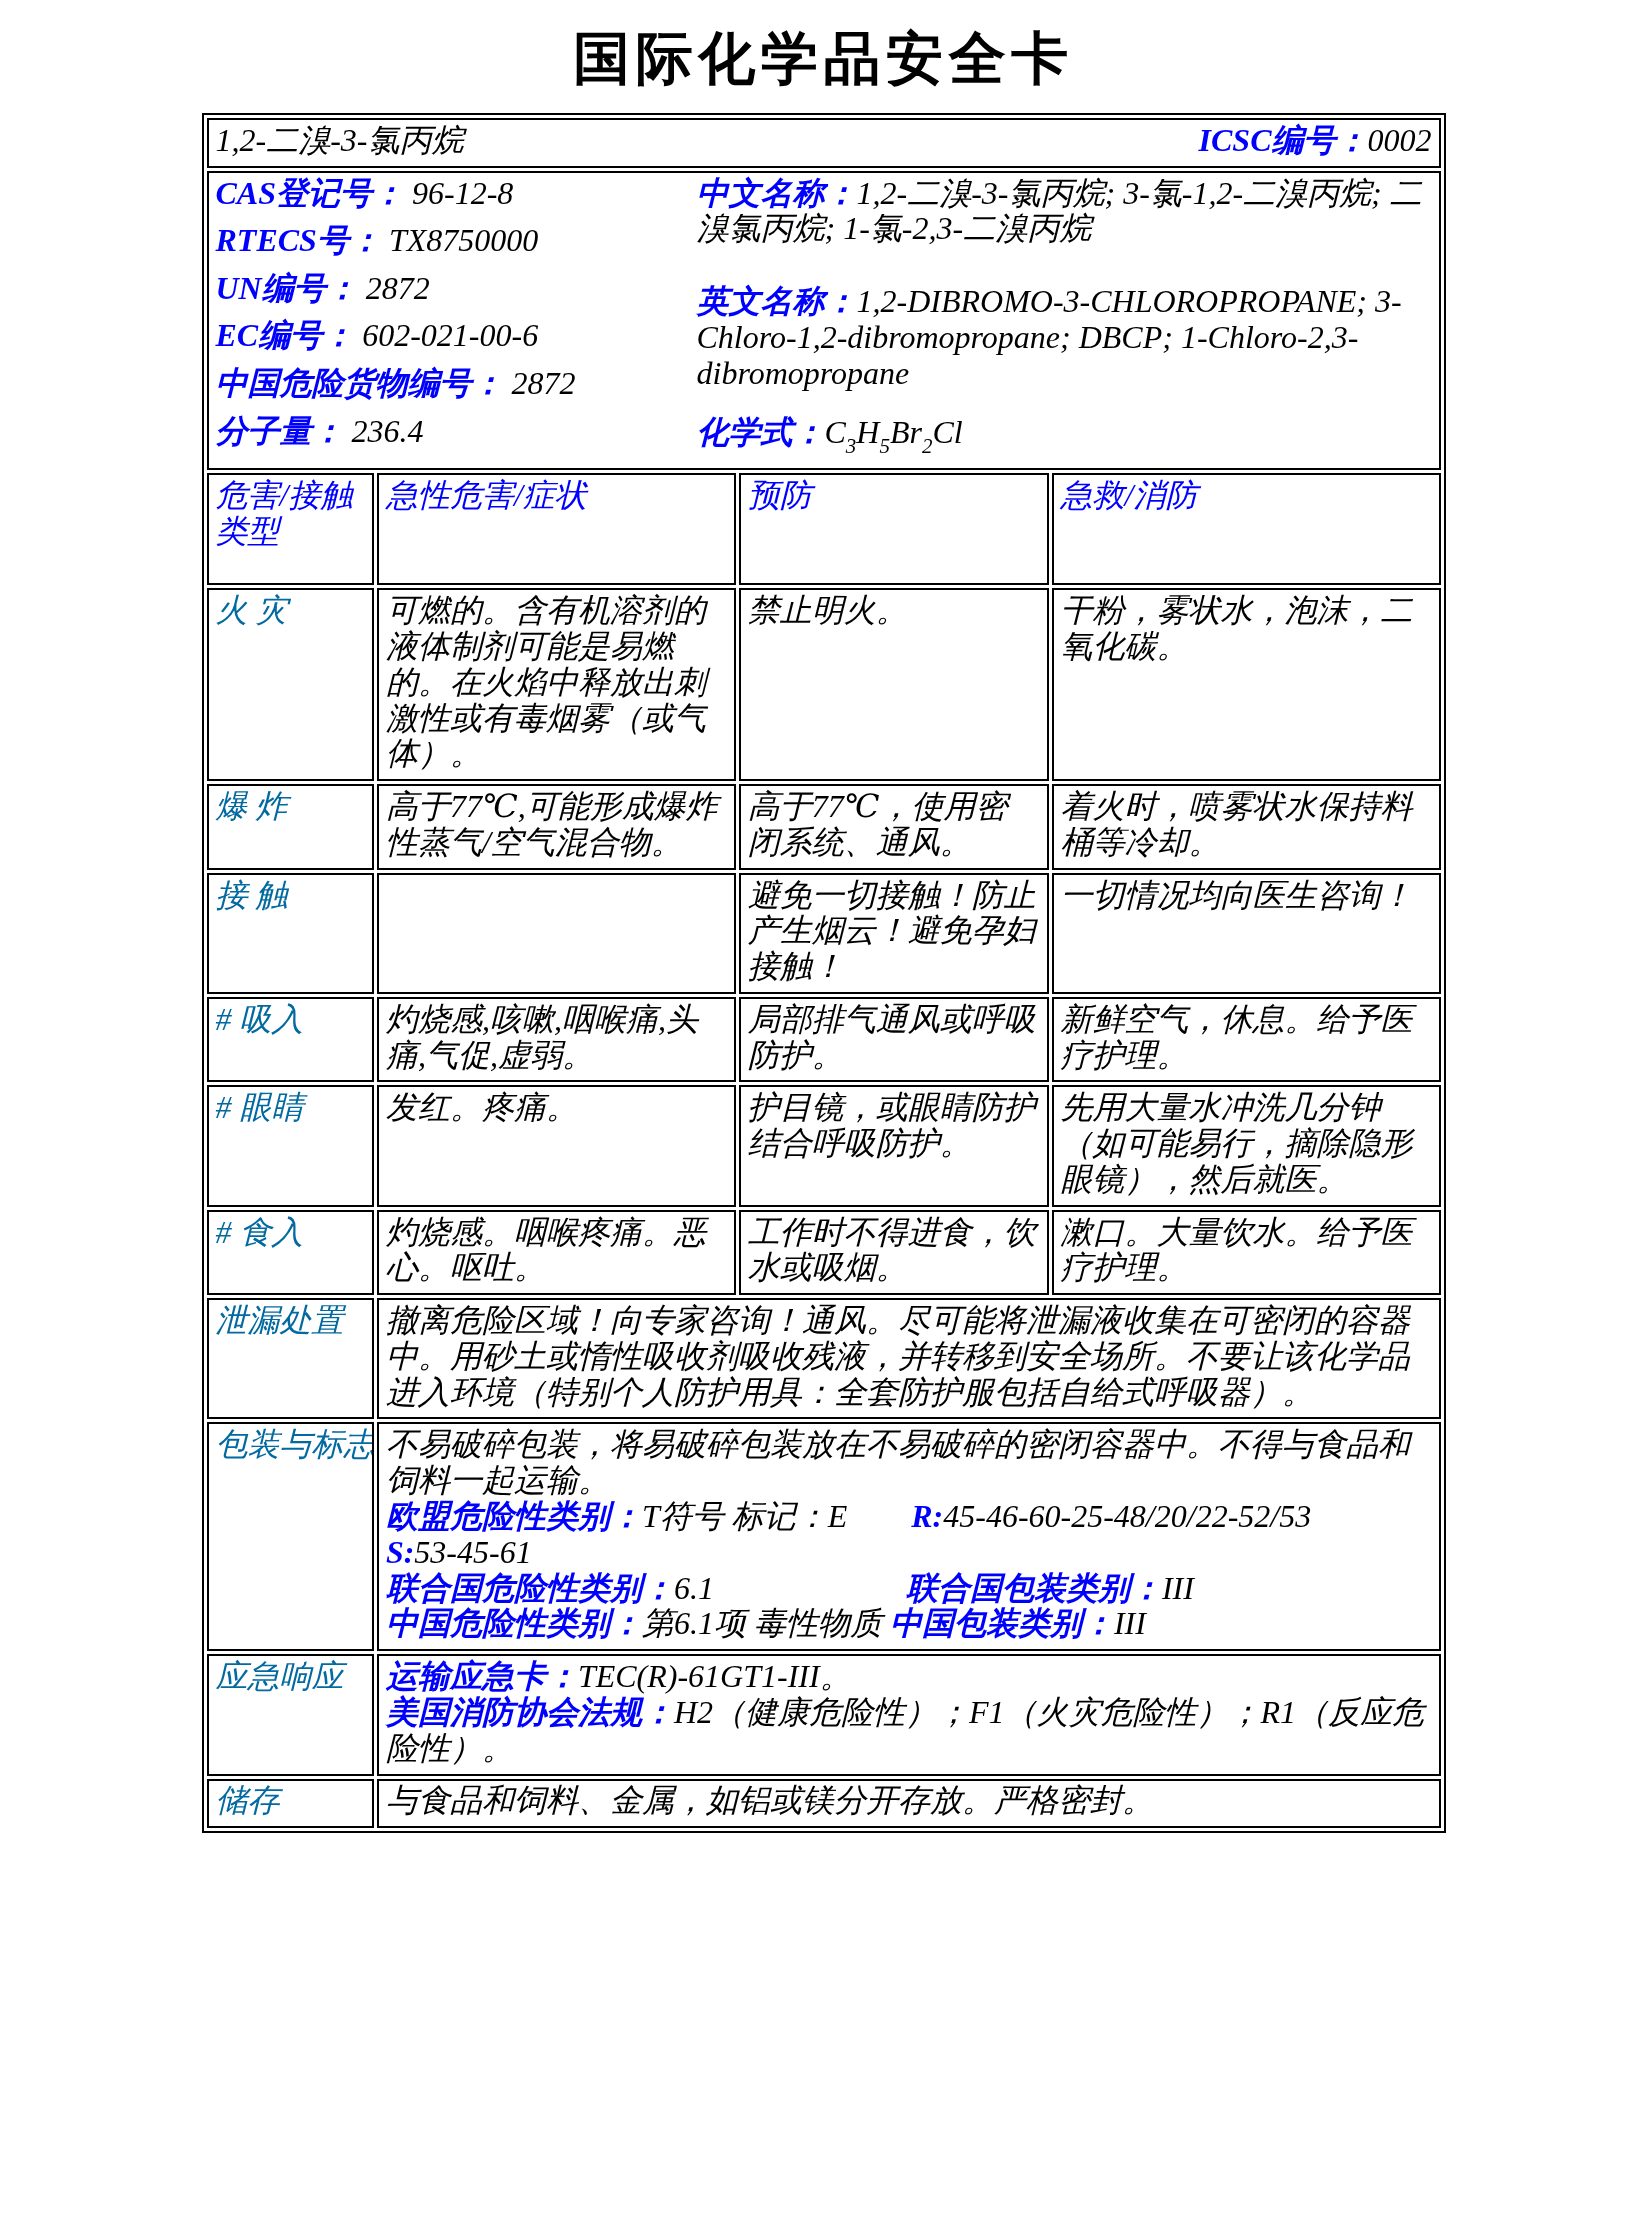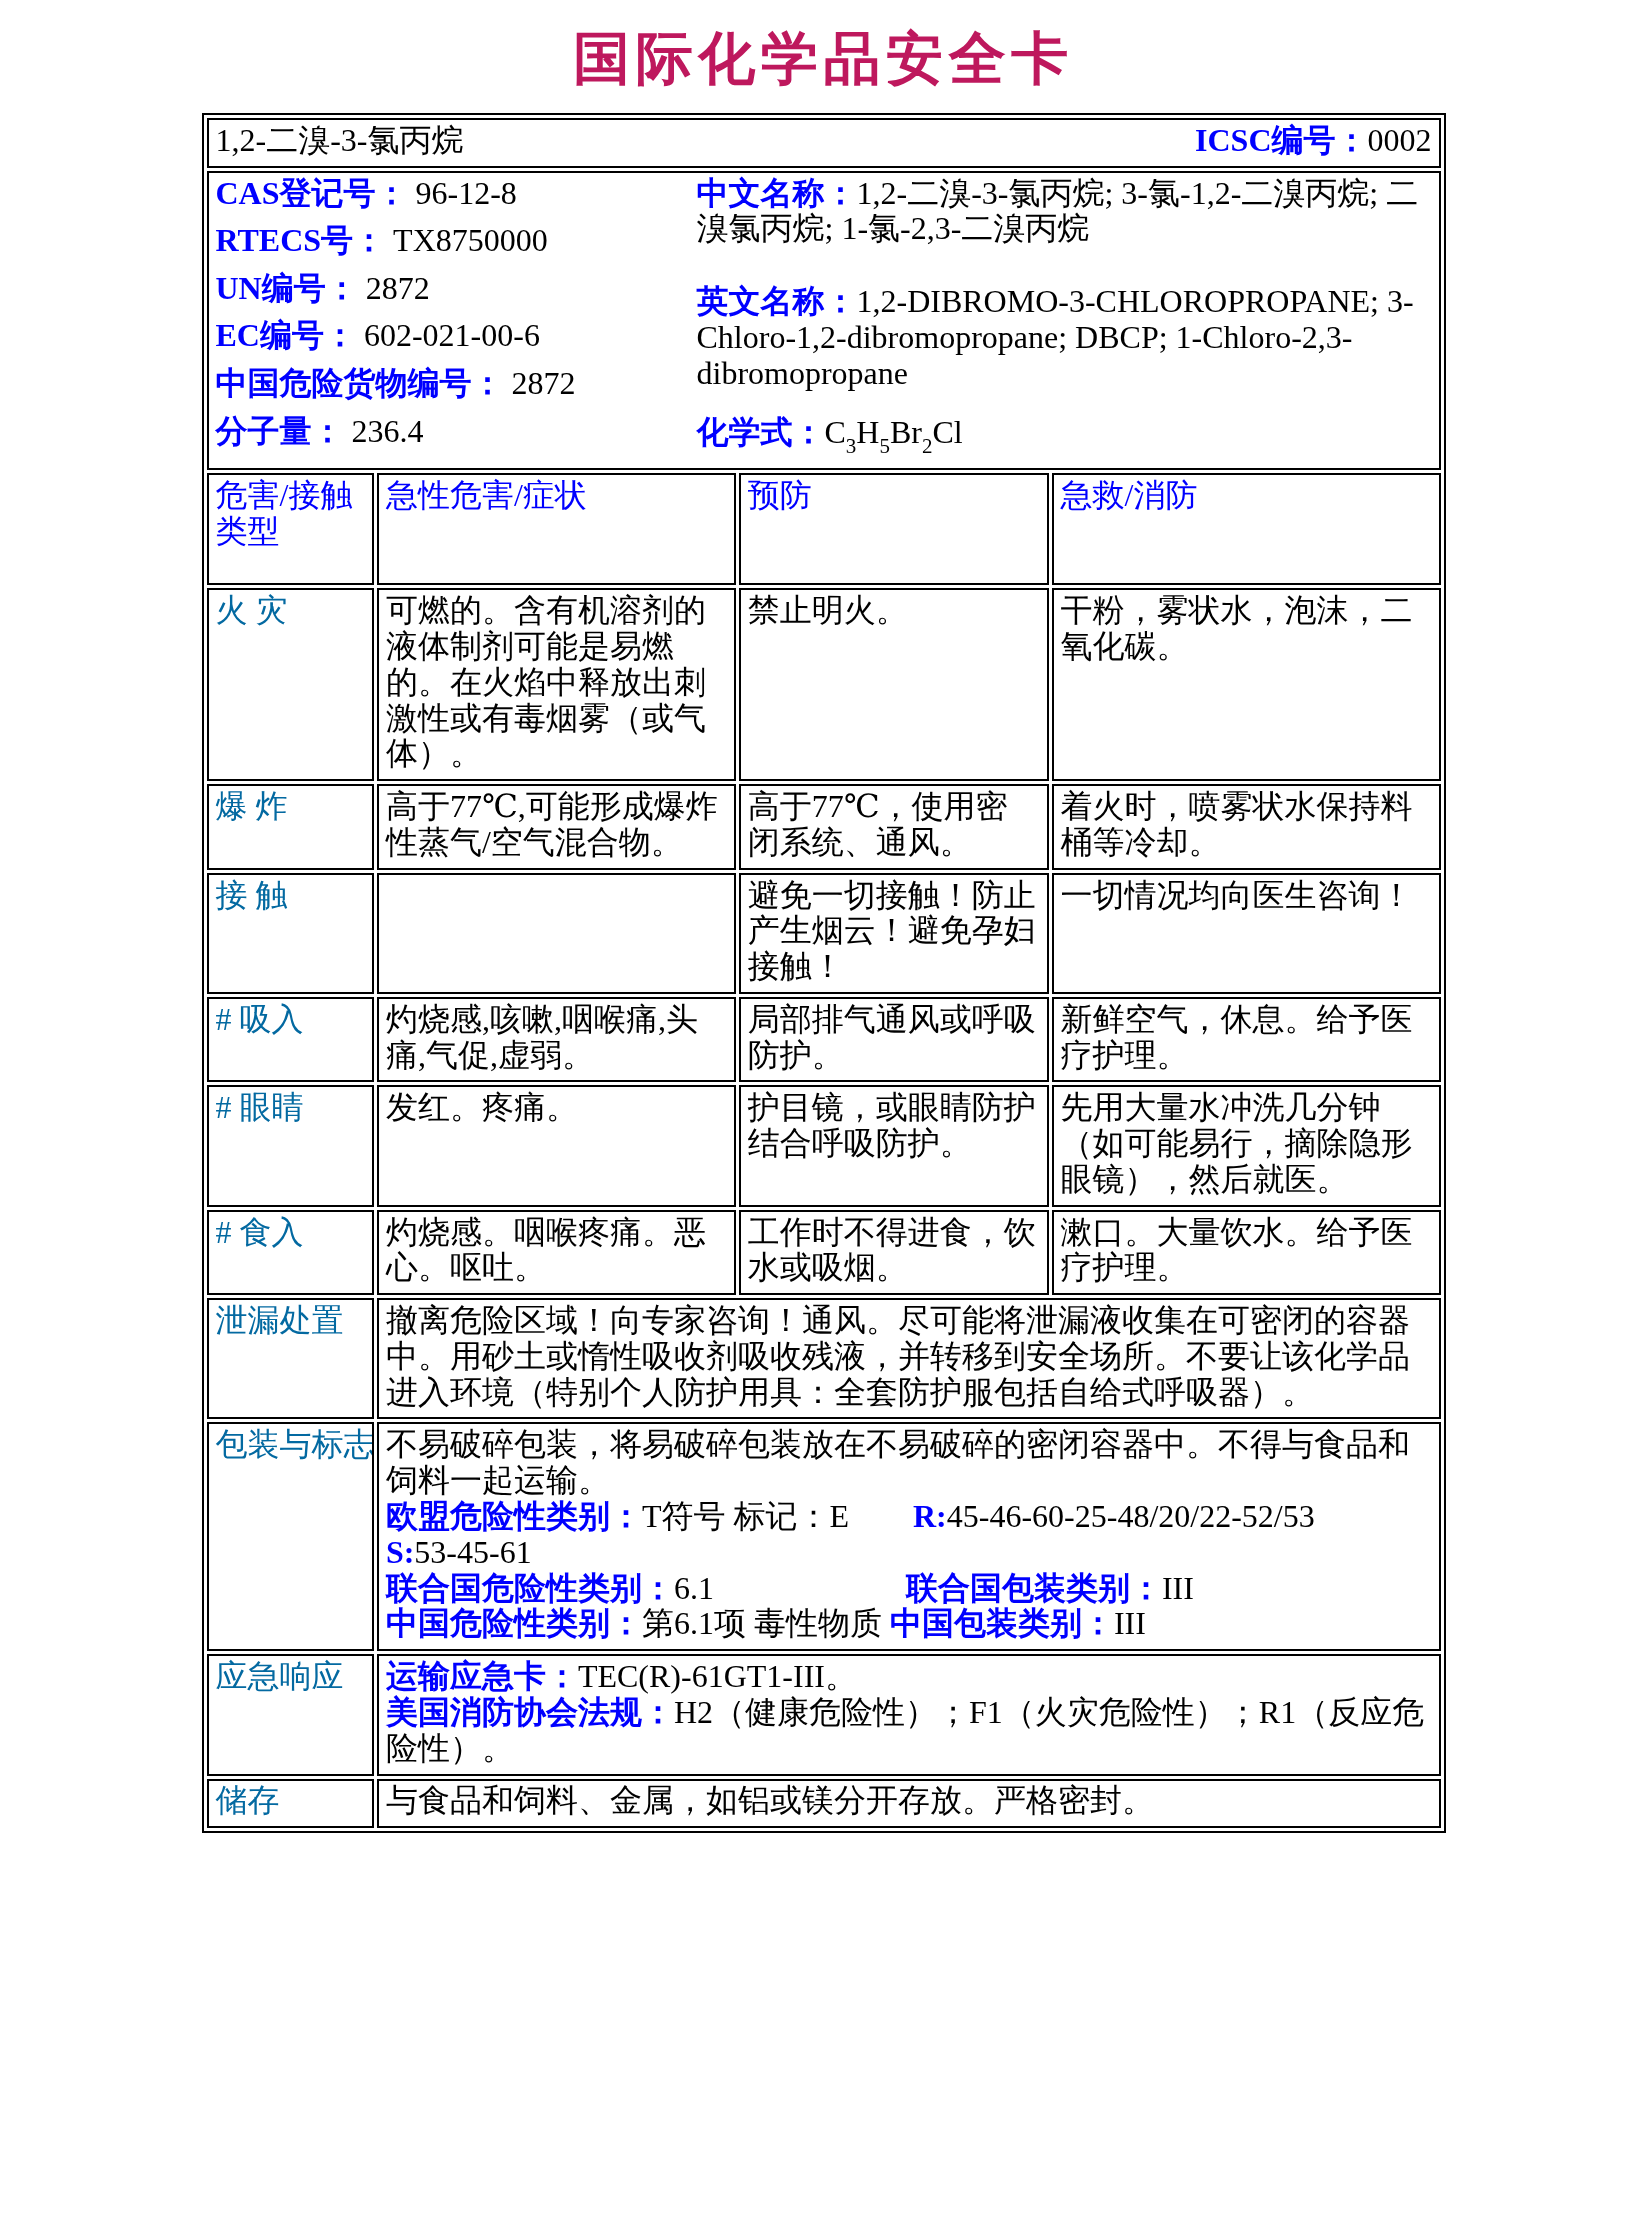--- a/index.html
+++ b/index.html
@@ -3,37 +3,38 @@
 <meta charset="utf-8">
 <style>
   html,body{margin:0;padding:0;}
   body{
     width:1647px;height:2216px;background:#ffffff;
     font-family:"Liberation Serif","DejaVu Serif",serif;
     color:#000;
   }
   .page{width:1244px;margin:0 auto;padding-top:16.7px;}
   .main-title{
-    font-size:57px;font-weight:bold;color:#be185d;
+    font-size:57px;font-weight:bold;color:#000000;
     text-align:center;margin:4.2px 0 15.3px 0;letter-spacing:5.6px;
   }
   table.card{
     width:100%;table-layout:fixed;
     border:2.8px solid #000;
     border-collapse:separate;border-spacing:3.5px;
     background:#fff;
   }
   table.card td,table.card th{
     border:2.1px solid #000;
     box-sizing:border-box;
     font-size:32px;line-height:1.12;
     vertical-align:top;text-align:left;
     padding:2.8px 7px 7px 7px;
     overflow:hidden;
     font-weight:normal;
+    font-style:italic;
   }
   .lbl{color:#0000ff;font-weight:bold;}
   .name-cell{padding:5.6px 9.7px;}
   .name-flex{display:flex;justify-content:space-between;align-items:center;}
   .id-cell{padding:11px 5.6px 11px 5.6px;}
   .id-flex{display:flex;gap:44px;}
   .id-left{width:437px;flex:none;}
   .id-right{flex:1;}
   .id-left .id-row{margin-bottom:11.8px;white-space:nowrap;}
   .id-right p{margin:0 0 4.2px 0;}

